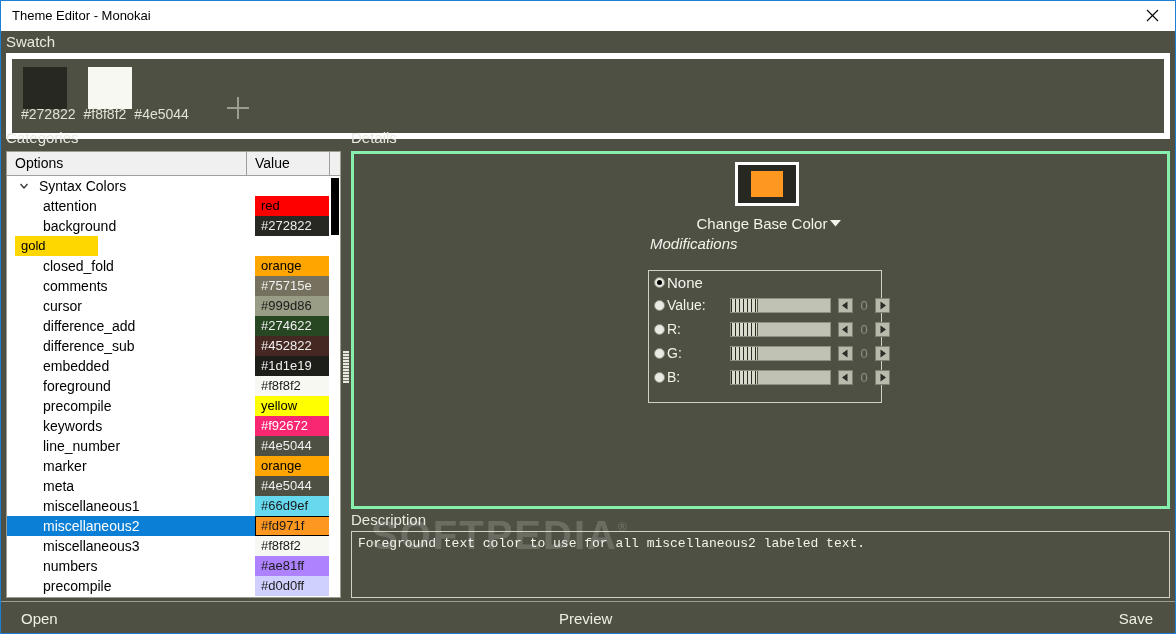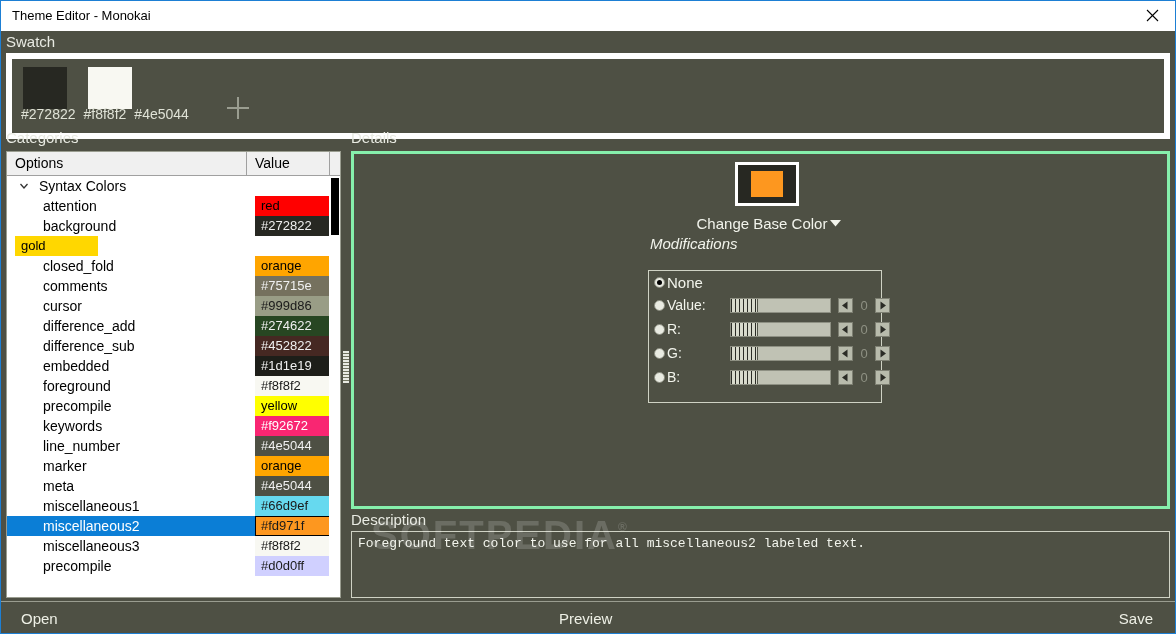--- a/index.html
+++ b/index.html
@@ -446,20 +446,24 @@
         </div>
         <div class="cat-row selected">
           <span class="cat-name">miscellaneous2</span>
           <span class="cat-val" style="background: rgb(253, 151, 31); color: rgb(26, 26, 26);">#fd971f</span>
         </div>
         <div class="cat-row">
           <span class="cat-name">miscellaneous3</span>
           <span class="cat-val" style="background: rgb(248, 248, 242); color: rgb(26, 26, 26);">#f8f8f2</span>
         </div>
         <div class="cat-row">
+          <span class="cat-name">numbers</span>
+          <span class="cat-val" style="background: rgb(174, 129, 255); color: rgb(26, 26, 26);">#ae81ff</span>
+        </div>
+        <div class="cat-row">
           <span class="cat-name">precompile</span>
           <span class="cat-val" style="background: rgb(208, 208, 255); color: rgb(26, 26, 26);">#d0d0ff</span>
         </div>
       </div>
     <div class="list-sb-track"></div>
     <div class="list-sb-thumb"></div>
   </div>
 
   <div class="splitter">
     <div class="splitter-grip"></div>

